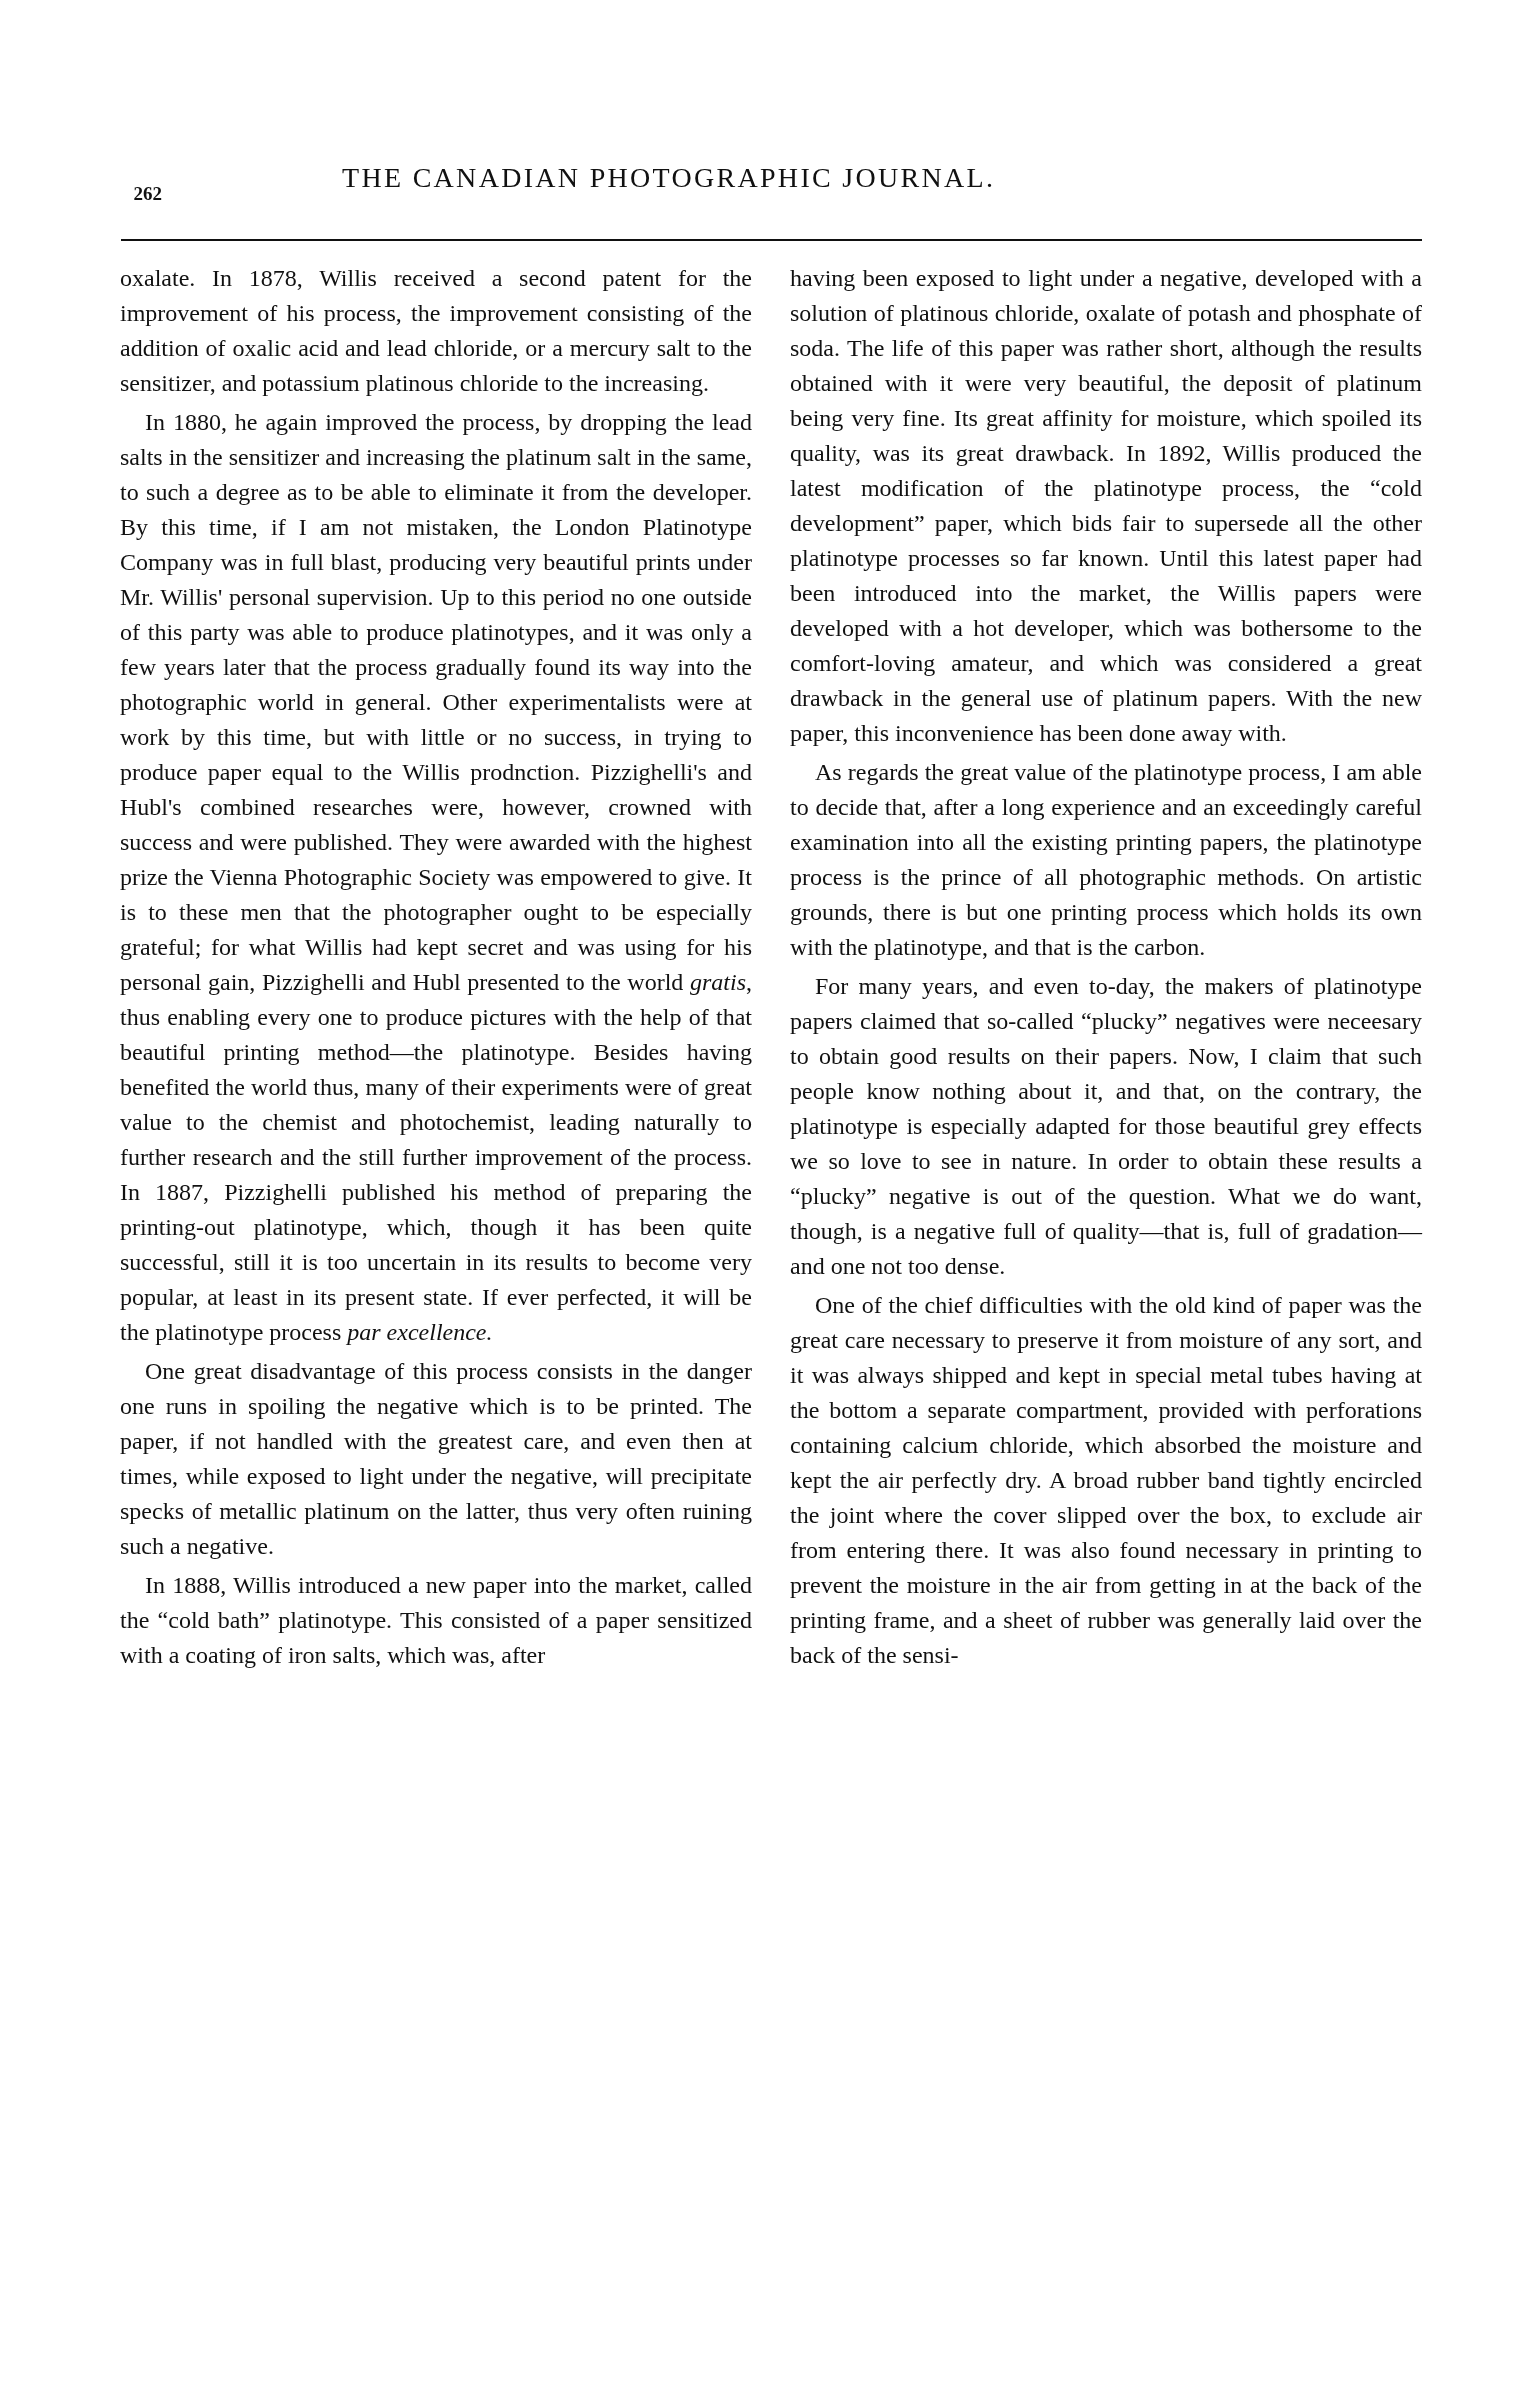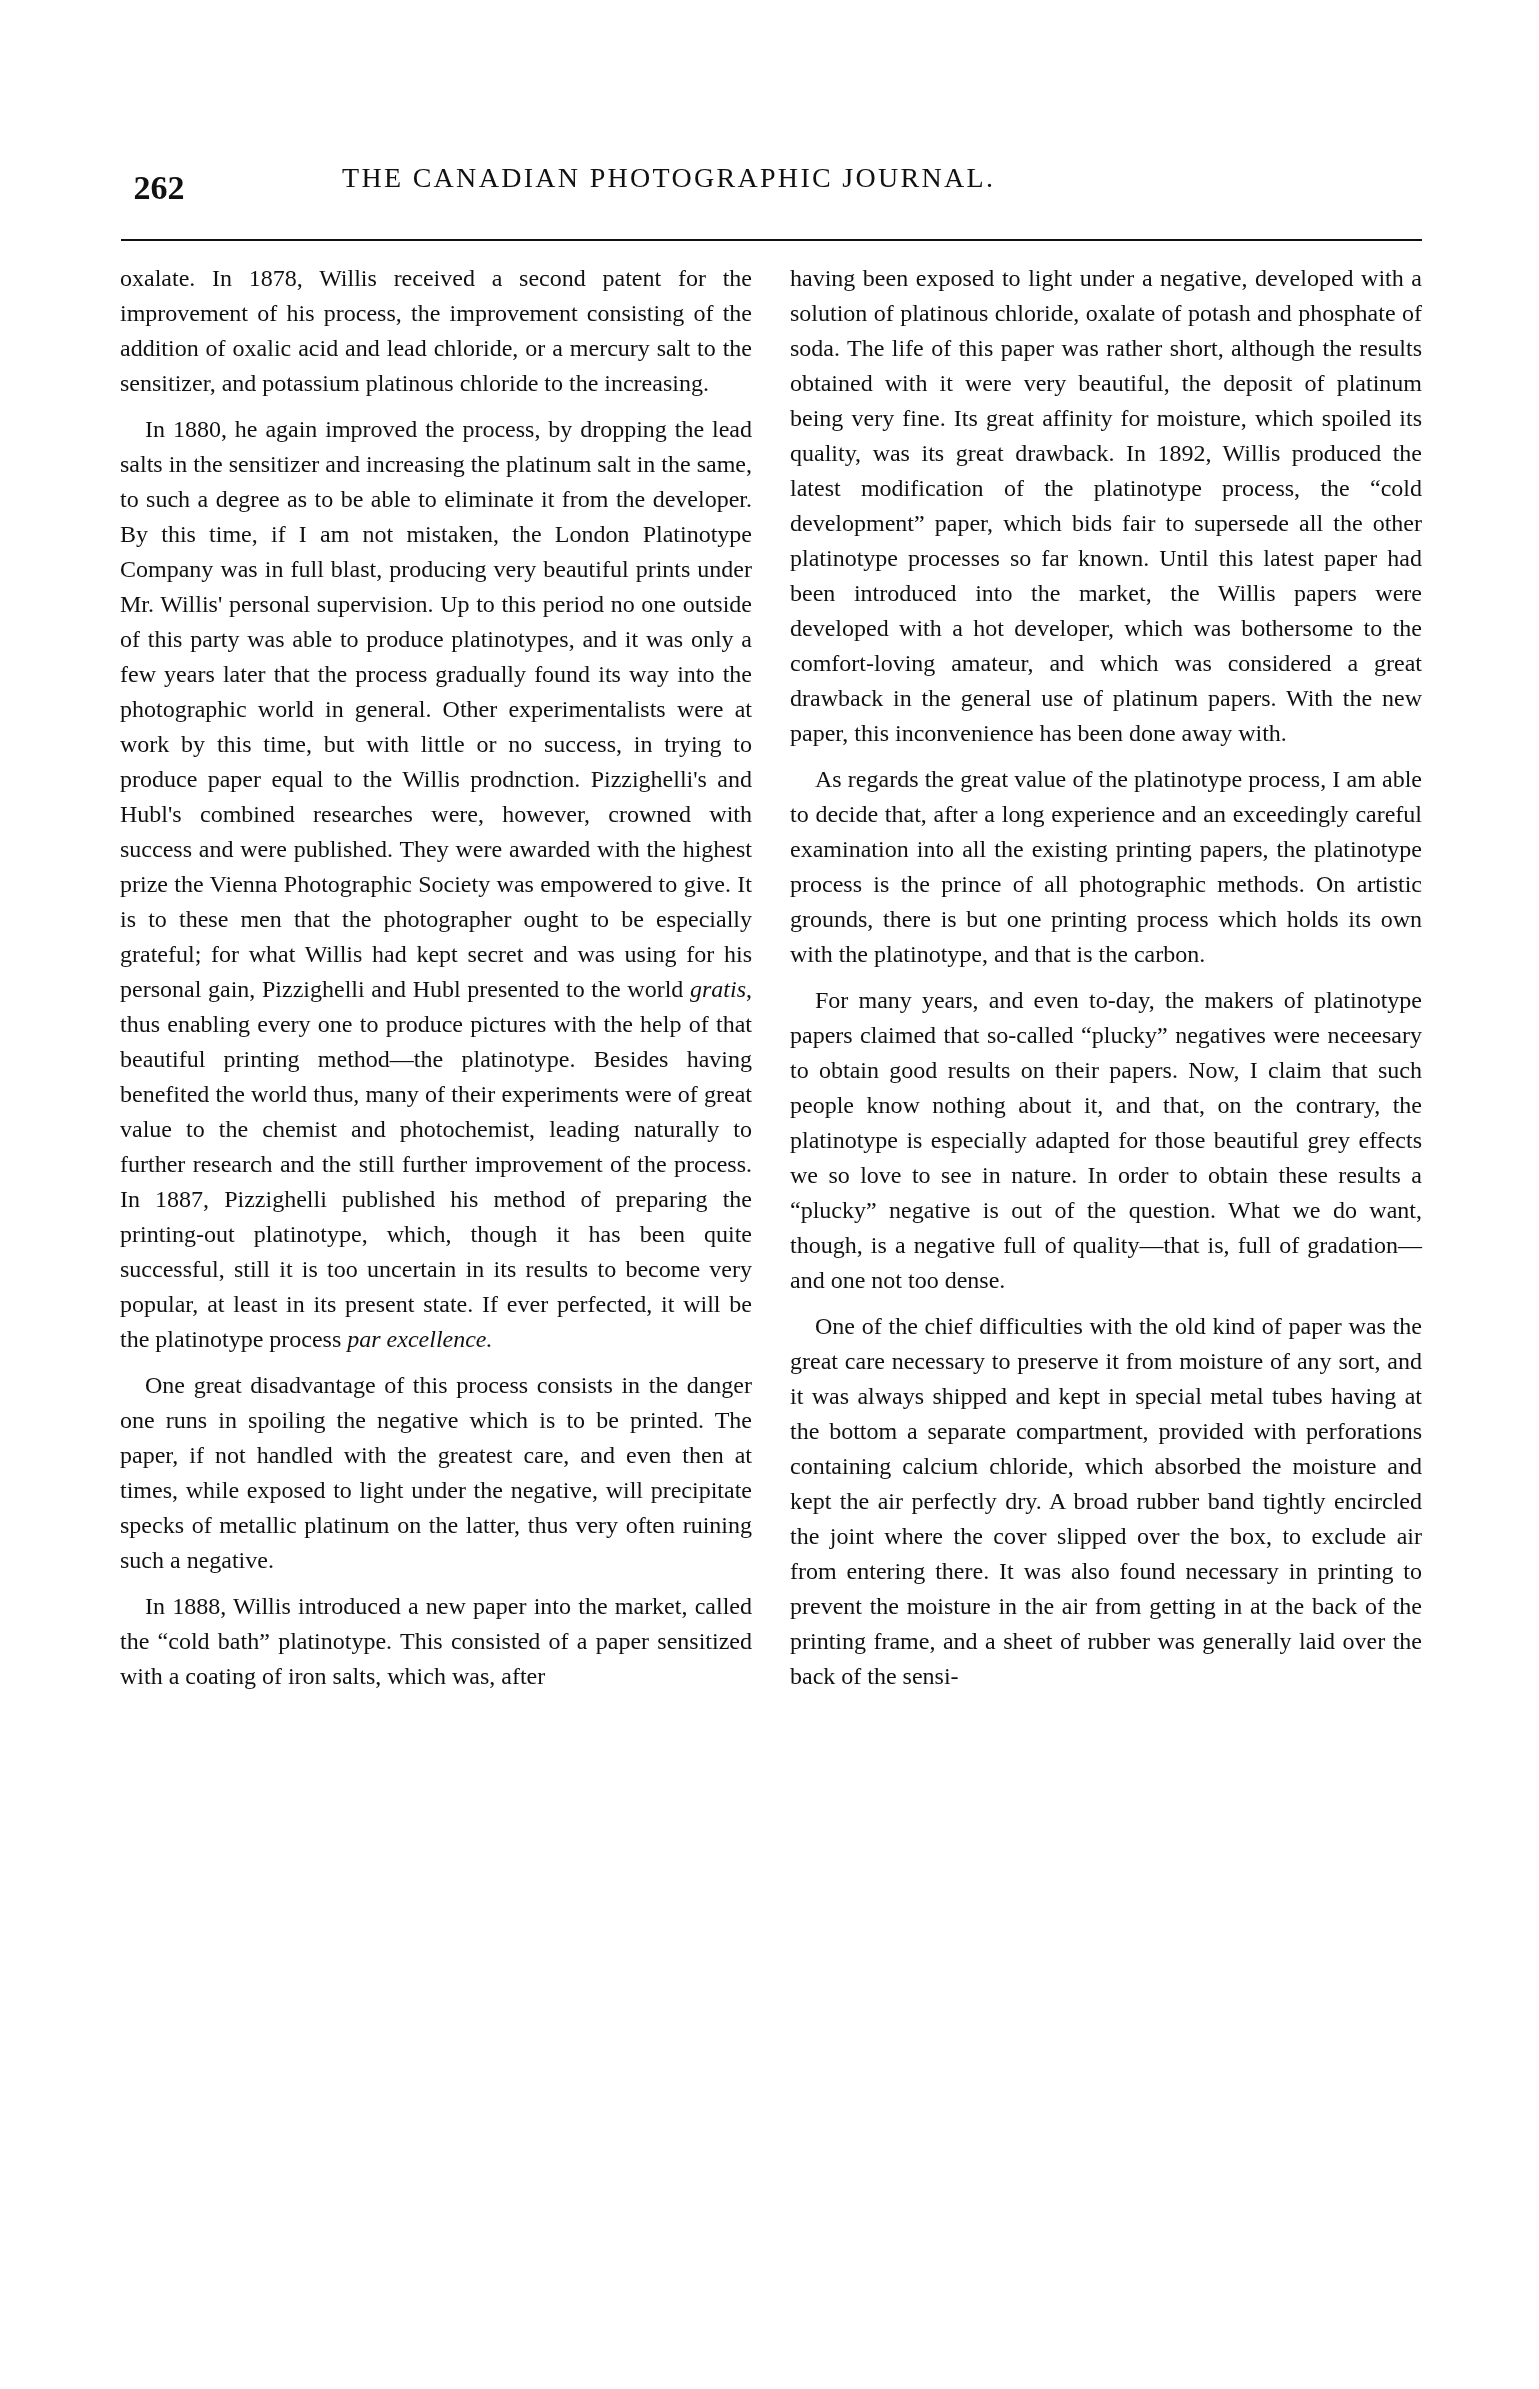--- a/index.html
+++ b/index.html
@@ -1,27 +1,27 @@
 <!DOCTYPE html>
 <html style="font-size:14px"><head>
 <meta charset="utf-8">
 <style>
   html, body { margin: 0; padding: 0; background: #ffffff; }
   body { width: 1540px; height: 2389px; position: relative; overflow: hidden; color: #111; }
   .page { position: absolute; left: 0; top: 0; width: 1540px; height: 2389px; background: #fff; }
   .running-head { position: absolute; left: 121px; top: 157px; width: 1301px; height: 53px; }
-  .page-number { position: absolute; left: 12.4px; top: 12px; font-family: "Liberation Serif", "DejaVu Serif", serif; font-size: 34px; font-weight: bold; }
+  .page-number { position: absolute; left: 12.4px; top: 26px; font-family: "Liberation Serif", "DejaVu Serif", serif; font-size: 19px; font-weight: bold; }
   .journal-title { position: absolute; left: 221px; top: 5.3px; font-family: "Liberation Serif", "DejaVu Serif", serif; font-size: 28px; letter-spacing: 2.3px; white-space: nowrap; }
   .head-rule { position: absolute; left: 121px; top: 239px; width: 1301px; height: 0; border-top: 2.7px solid #111; }
   .column { position: absolute; top: 261px; width: 632px; font-family: "Liberation Serif", "DejaVu Serif", serif; font-size: 24px; line-height: 35px; text-align: justify; text-justify: inter-word; hyphens: manual; }
   .col-left { left: 120px; }
   .col-right { left: 790px; }
   .para { margin: 0; text-indent: 25px; }
   .para.first { text-indent: 0; }
-  .para + .para { margin-top: 11px; }
+  .para + .para { margin-top: 4px; }
   em { font-style: italic; }
 </style>
 </head>
 <body>
 
 <div class="page">
 
   <div class="running-head">
     <span class="page-number">262</span>
     <span class="journal-title">THE CANADIAN PHOTOGRAPHIC JOURNAL.</span>

